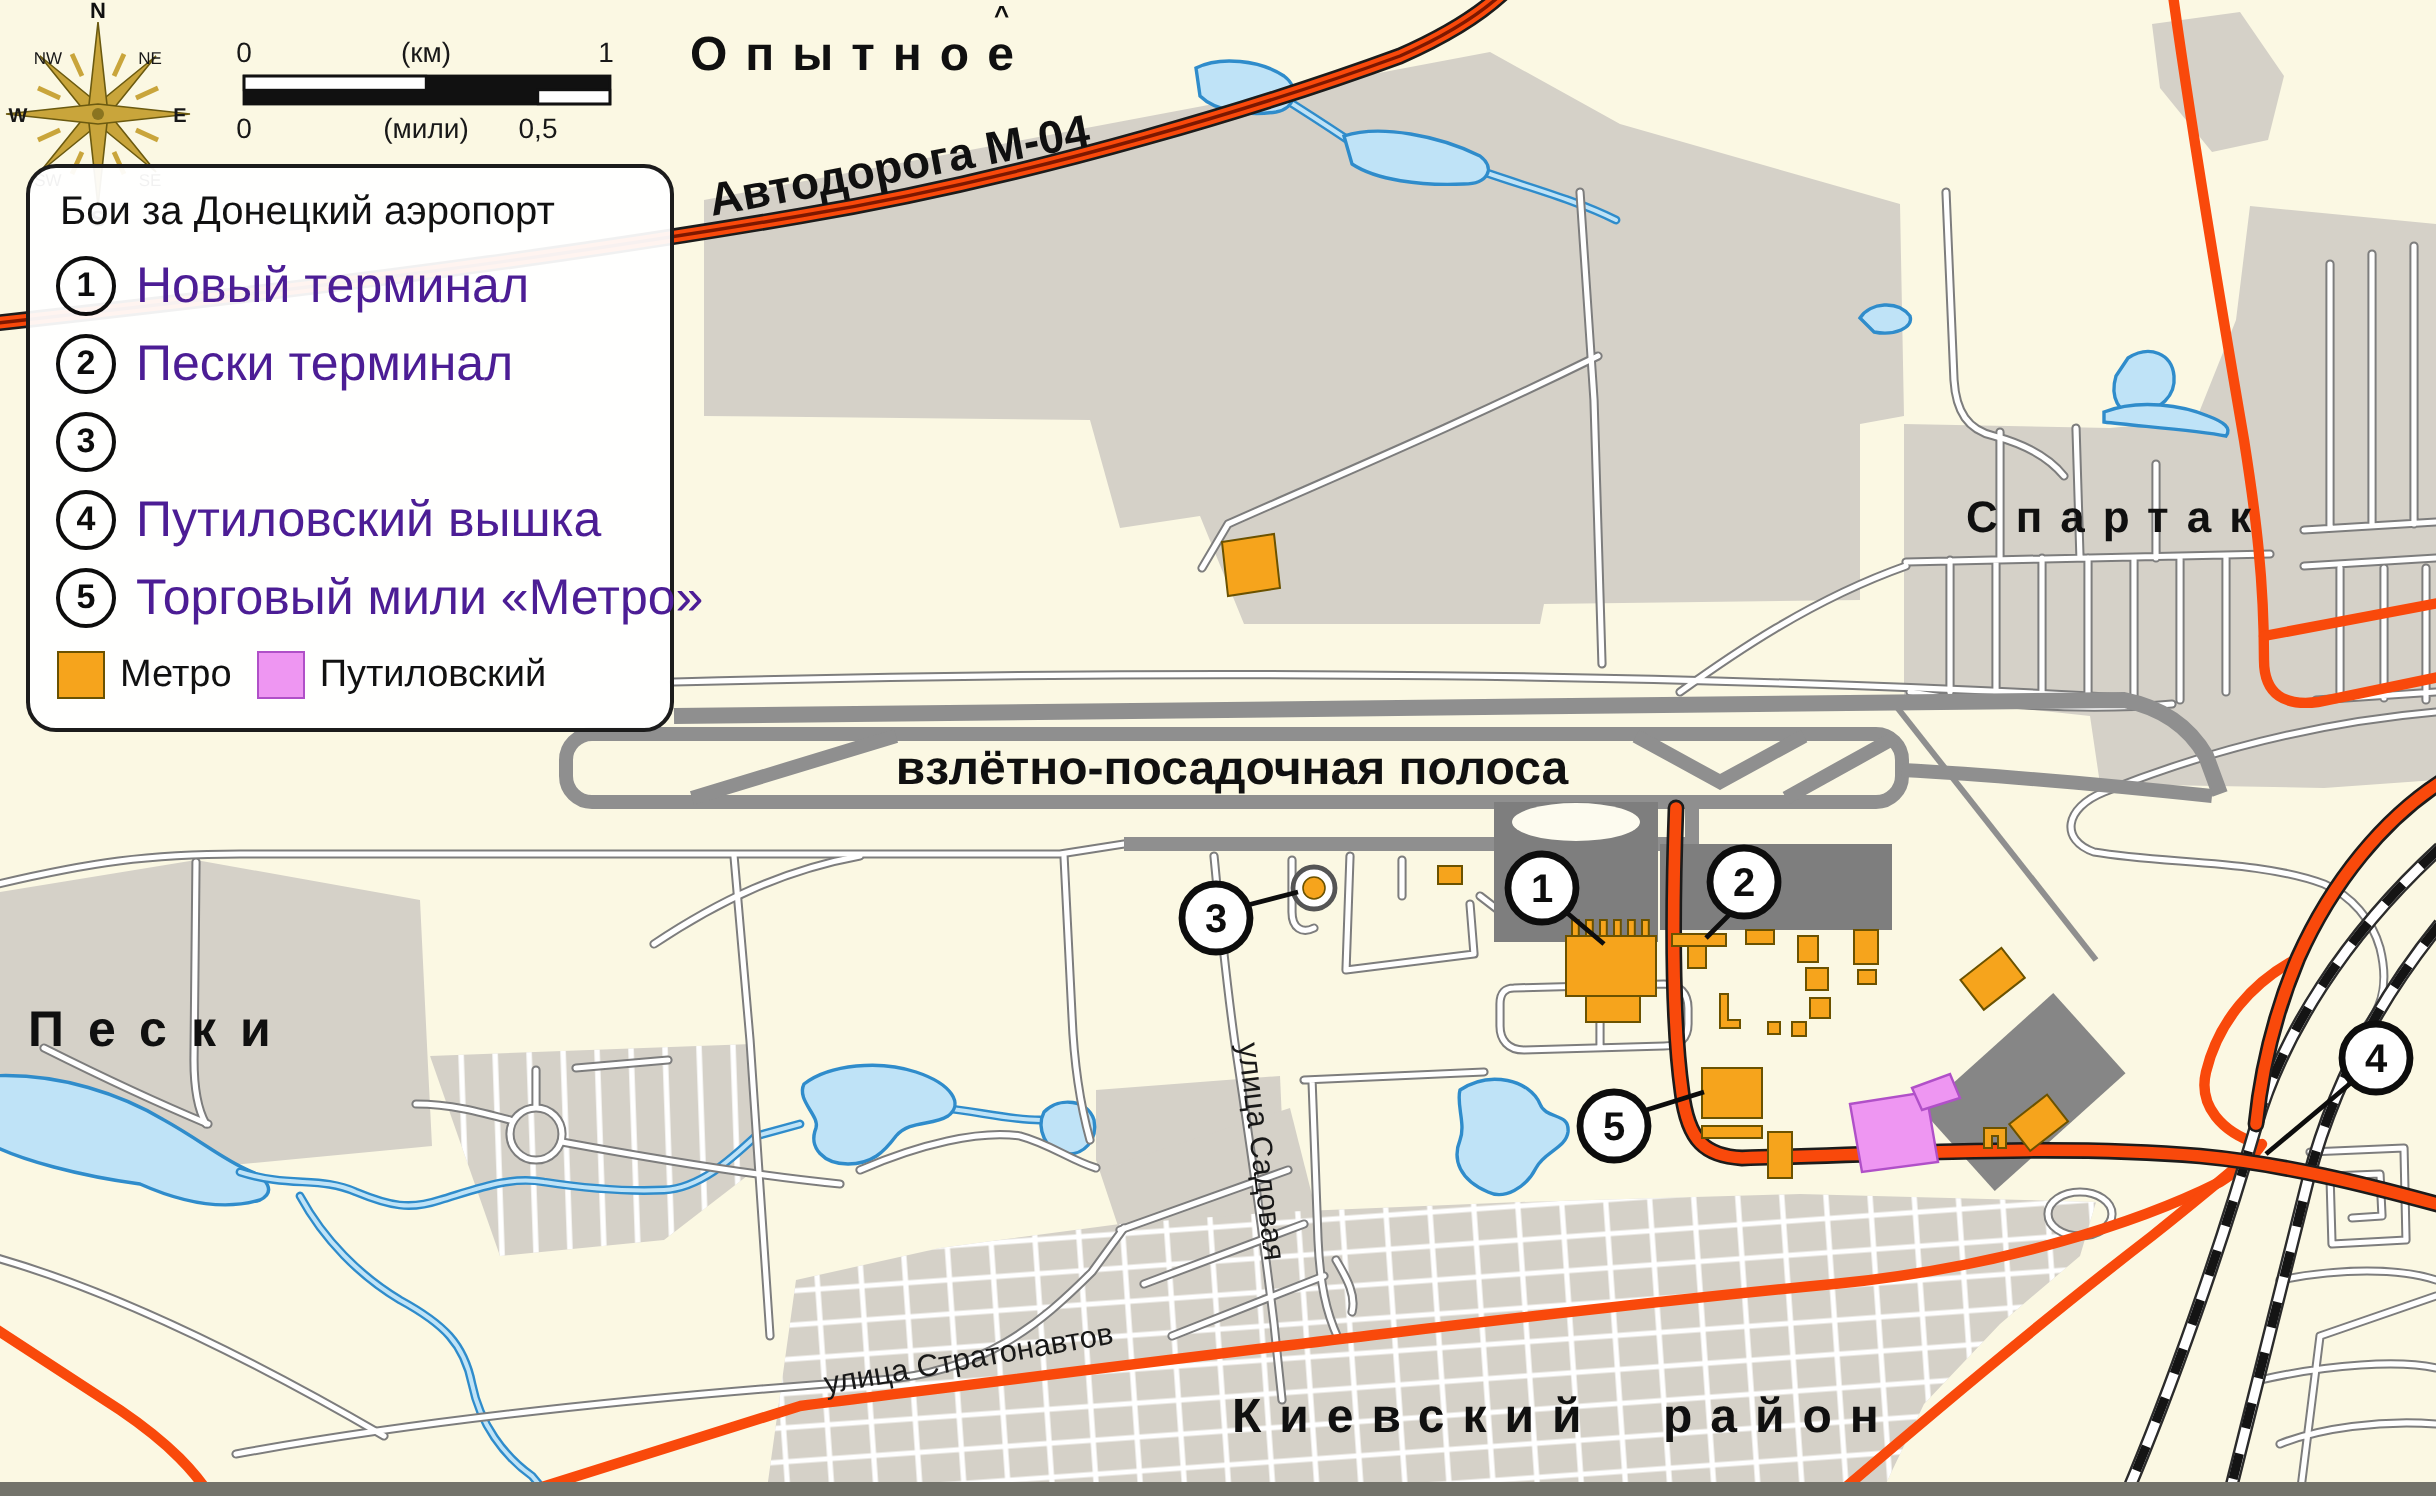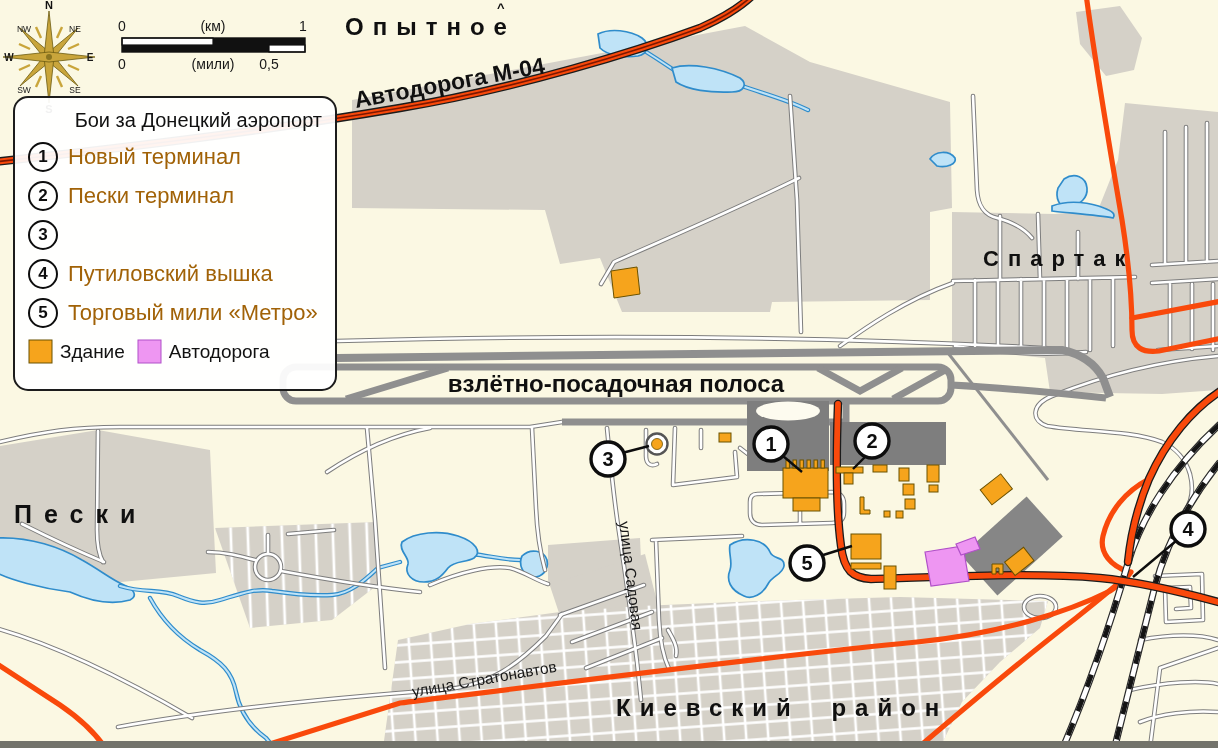--- a/index.html
+++ b/index.html
@@ -25,27 +25,27 @@
   .wi{stroke:#BFE3F7;stroke-width:2;fill:none;stroke-linecap:round}
   .bld{fill:#F6A41C;stroke:#6b5200;stroke-width:1}
   .terr{fill:#EE96F2;stroke:#B050C8;stroke-width:1.2}
   .urb{fill:#D5D1C8}
   .lbl{font-weight:bold;fill:#101010}
   .lbl2{fill:#181818}
   .mk circle{fill:#ffffff;stroke:#0d0d0d;stroke-width:3.4}
   .mk text{font-weight:bold;font-size:20px;fill:#0d0d0d;text-anchor:middle}
   .mk line{stroke:#0d0d0d;stroke-width:2.4}
   
-  .legend{position:absolute;left:13px;top:96px;width:294px;background:rgba(255,255,255,0.94);
-          border:2.4px solid #1c1c1c;border-radius:15px;padding:9px 13px 25px;z-index:5;text-align:right;}
+  .legend{position:absolute;left:13px;top:82px;width:294px;background:rgba(255,255,255,0.94);
+          border:2.4px solid #1c1c1c;border-radius:15px;padding:9px 13px 14px;z-index:5;}
   .legend-title{font-size:20px;color:#111;margin:2px 0 10px 2px;}
   .l-row{display:flex;align-items:center;margin:9px 0;}
   .l-badge{flex:0 0 auto;width:26px;height:26px;border:2.7px solid #0d0d0d;border-radius:50%;
            display:flex;align-items:center;justify-content:center;font-size:17px;font-weight:bold;color:#0d0d0d;}
-  .l-text{font-size:22px;color:#a16207;margin-left:10px;white-space:nowrap;}
+  .l-text{font-size:25px;color:#4c1d95;margin-left:10px;white-space:nowrap;}
   .l-swatches{margin-top:11px;margin-bottom:0;}
   .l-swatches svg{flex:0 0 auto;display:block;}
   .l-sw-label{font-size:19px;color:#111;margin-left:7px;white-space:nowrap;}
 </style>
 </head>
 <body>
 
 <div id="app">
 <svg id="map" width="1218" height="748" viewBox="0 0 1218 748">
   <defs>
@@ -382,20 +382,20 @@
     <span class="l-text">Путиловский вышка</span>
   </div>
   <div class="l-row">
     <span class="l-badge">5</span>
     <span class="l-text">Торговый мили «Метро»</span>
   </div>
   <div class="l-row l-swatches">
     <svg width="25" height="25">
       <rect x="1" y="1" width="23" height="23" stroke="#6b5200" stroke-width="1" fill="#F6A41C"></rect>
     </svg>
-    <span class="l-sw-label">Здание</span>
+    <span class="l-sw-label">Метро</span>
     <svg width="25" height="25" style="margin-left:12px">
       <rect x="1" y="1" width="23" height="23" stroke="#B050C8" stroke-width="1" fill="#EE96F2"></rect>
     </svg>
-    <span class="l-sw-label">Автодорога</span>
+    <span class="l-sw-label">Путиловский</span>
   </div>
 </div>
 </div>
 
 </body></html>

